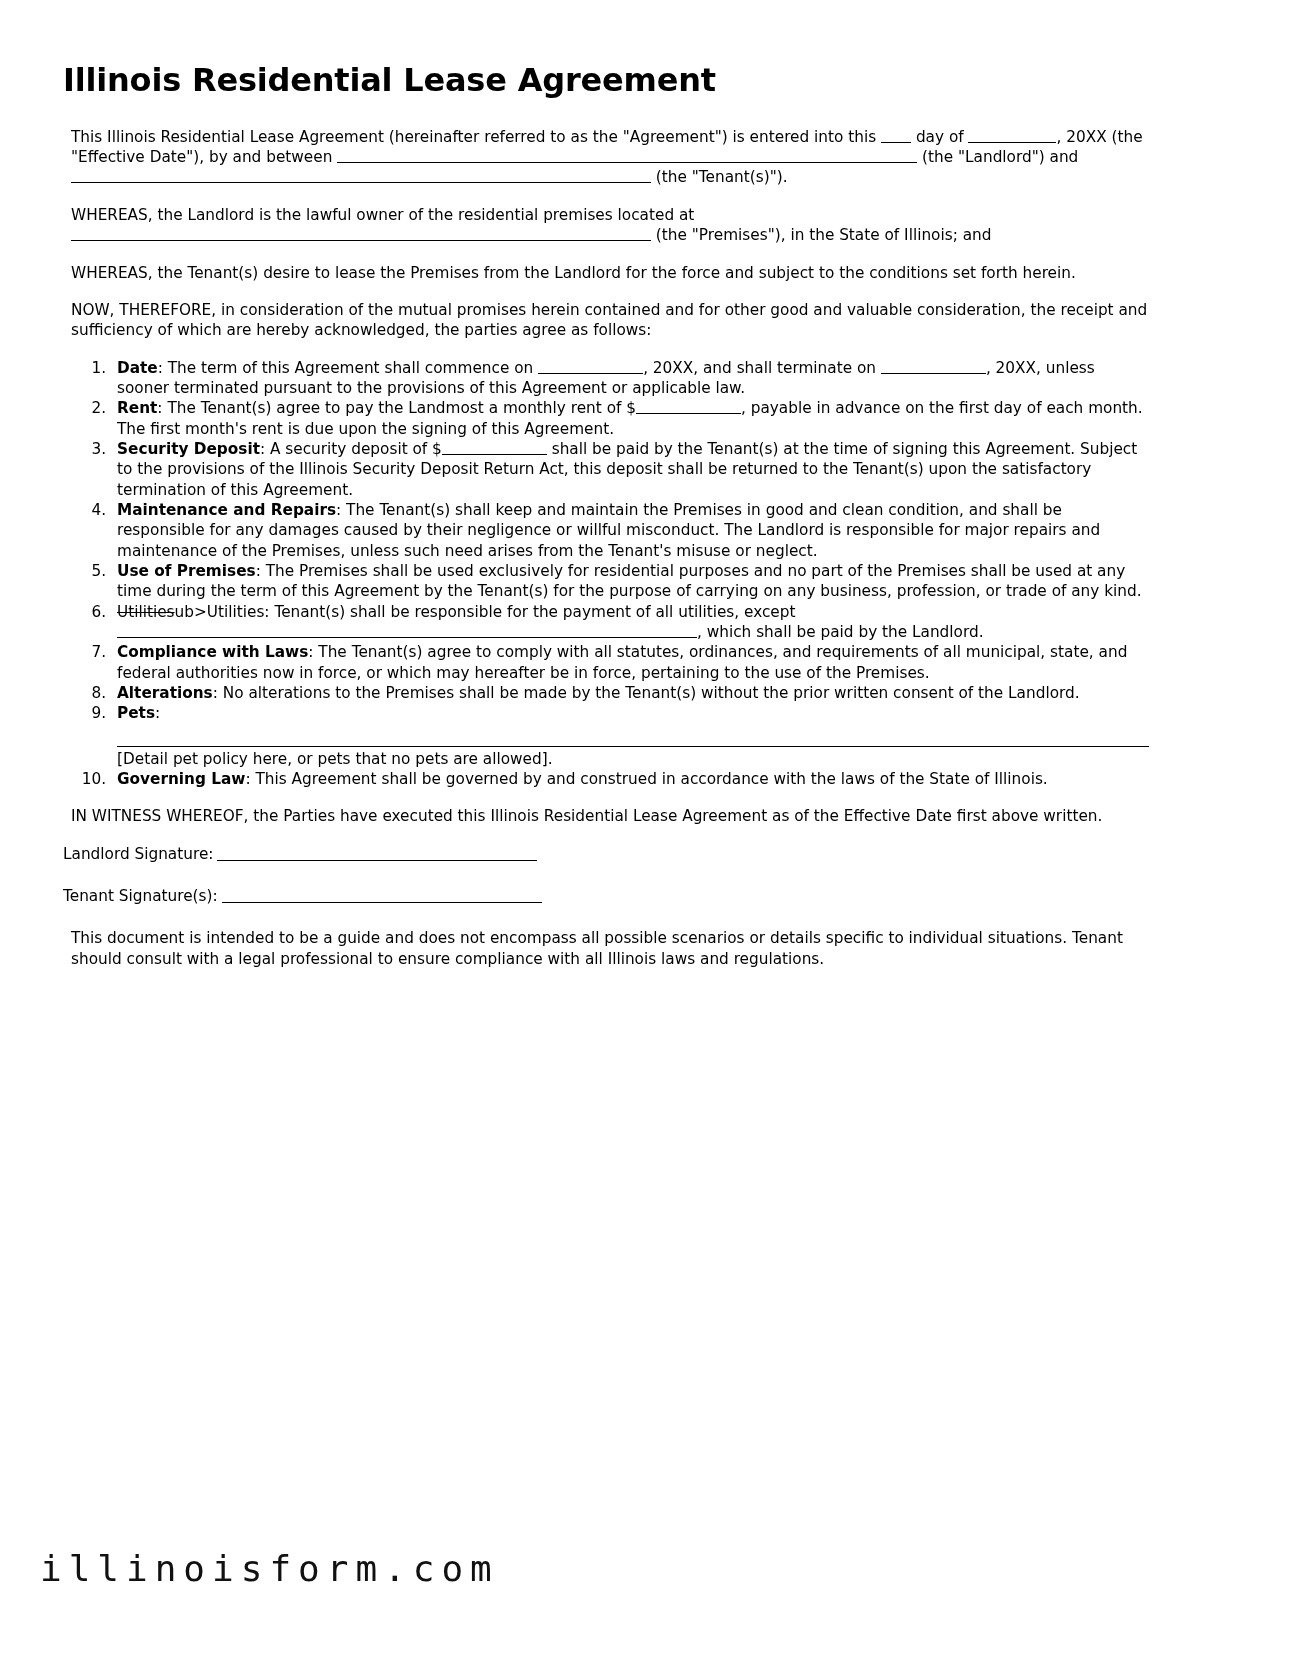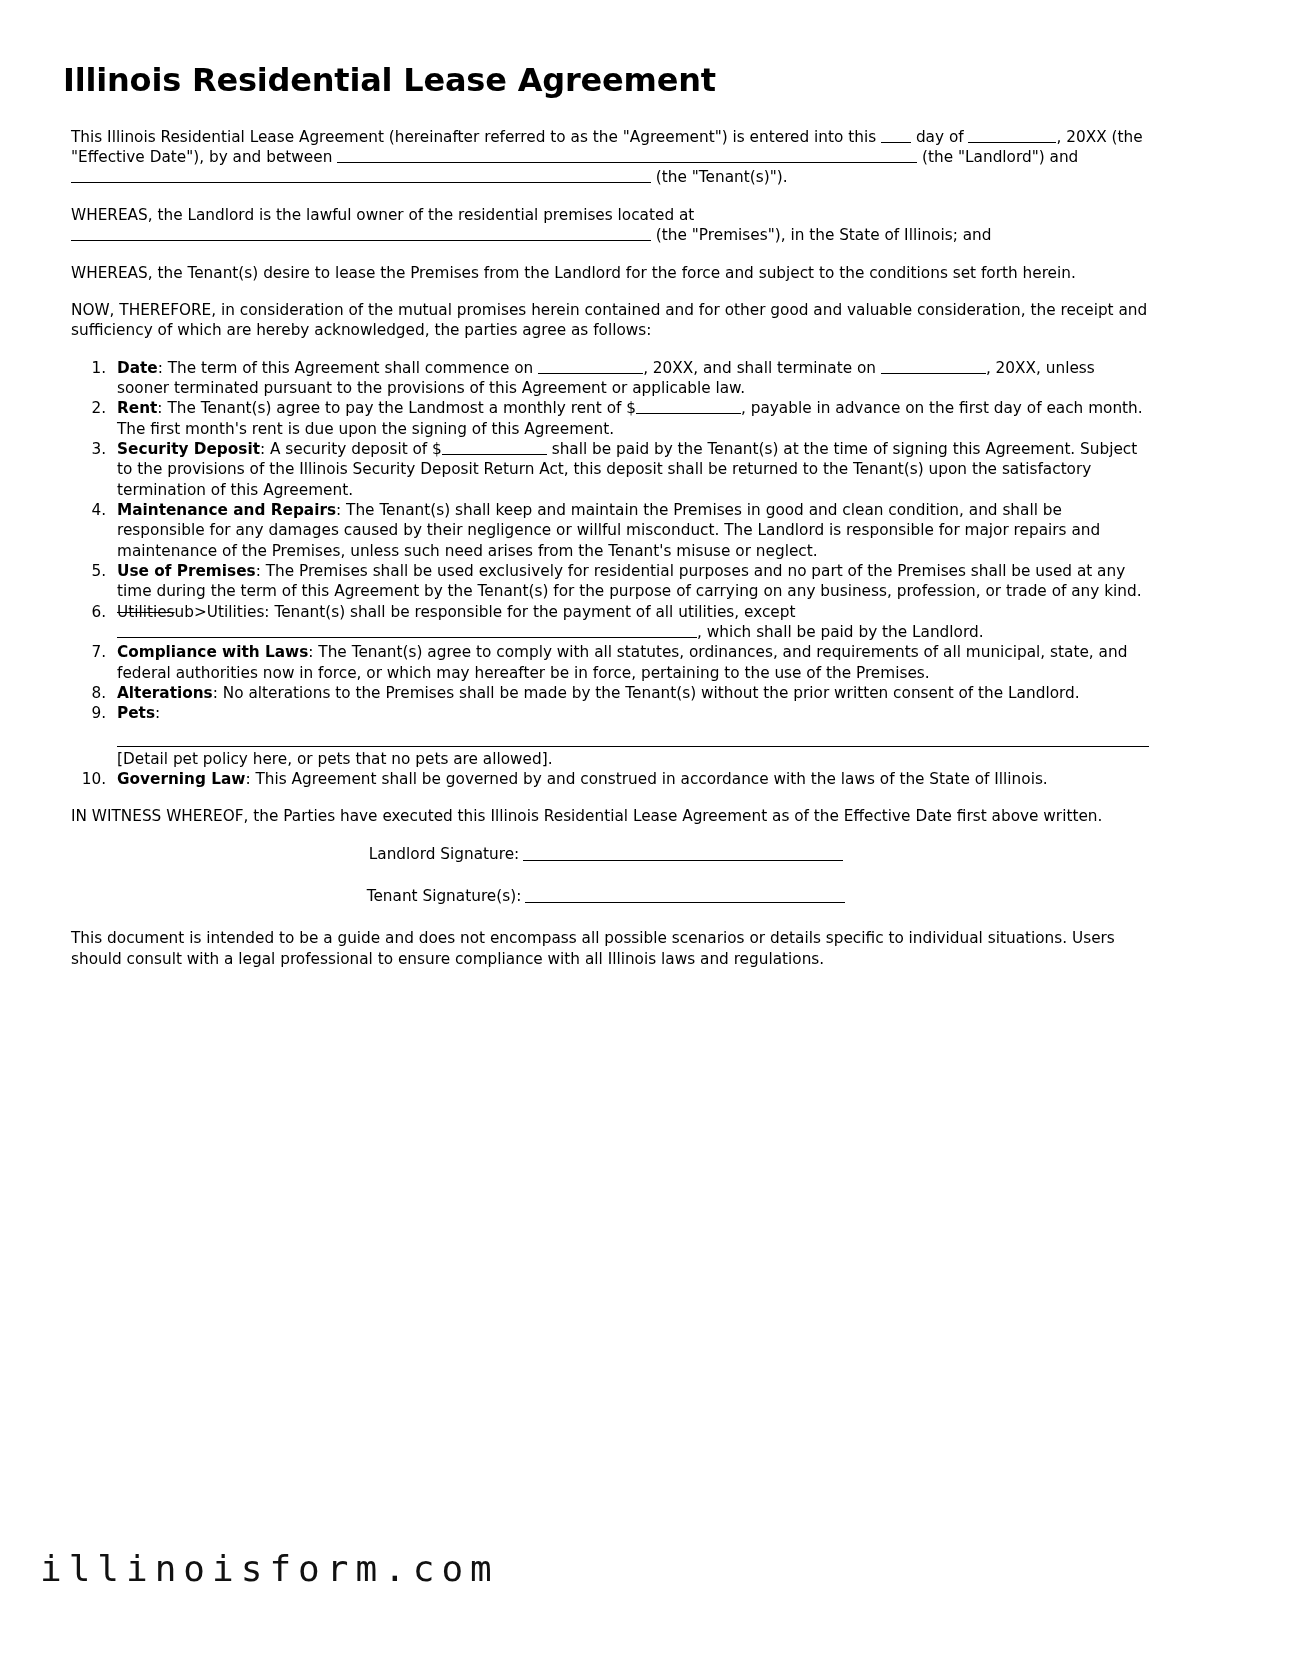--- a/index.html
+++ b/index.html
@@ -64,21 +64,20 @@
     border: 0;
     border-top: 1px solid #000;
     margin: 22px 0 2px 0;
     width: 100%;
   }
   .pet-note { display: block; }
   .sig-line {
     font-size: 15.3px;
     line-height: 1.33;
     margin: 0 0 22px 0;
-    text-align: center;
   }
   .sig-blank {
     display: inline-block;
     border-bottom: 1px solid #000;
     width: 320px;
     height: 0.95em;
     margin-bottom: -2px;
     margin-left: 4px;
   }
   .witness { margin-bottom: 28px; }
@@ -137,19 +136,19 @@
       <li><b>Governing Law</b><span>: This Agreement shall be governed by and construed in accordance with the laws of the State of Illinois.</span></li>
 
     </ol>
 
     <p class="para witness">IN WITNESS WHEREOF, the Parties have executed this Illinois Residential Lease Agreement as of the Effective Date first above written.</p>
 
     <div class="sig-line"><span>Landlord Signature:</span><span class="sig-blank"></span></div>
 
     <div class="sig-line"><span>Tenant Signature(s):</span><span class="sig-blank"></span></div>
 
-    <p class="para disclaimer">This document is intended to be a guide and does not encompass all possible scenarios or details specific to individual situations. Users should consult with a legal professional to ensure compliance with all Illinois laws and regulations.</p>
+    <p class="para disclaimer">This document is intended to be a guide and does not encompass all possible scenarios or details specific to individual situations. Tenant should consult with a legal professional to ensure compliance with all Illinois laws and regulations.</p>
 
   </div>
 
   <div class="watermark">illinoisform.com</div>
 
 </div>
 
 </body></html>

